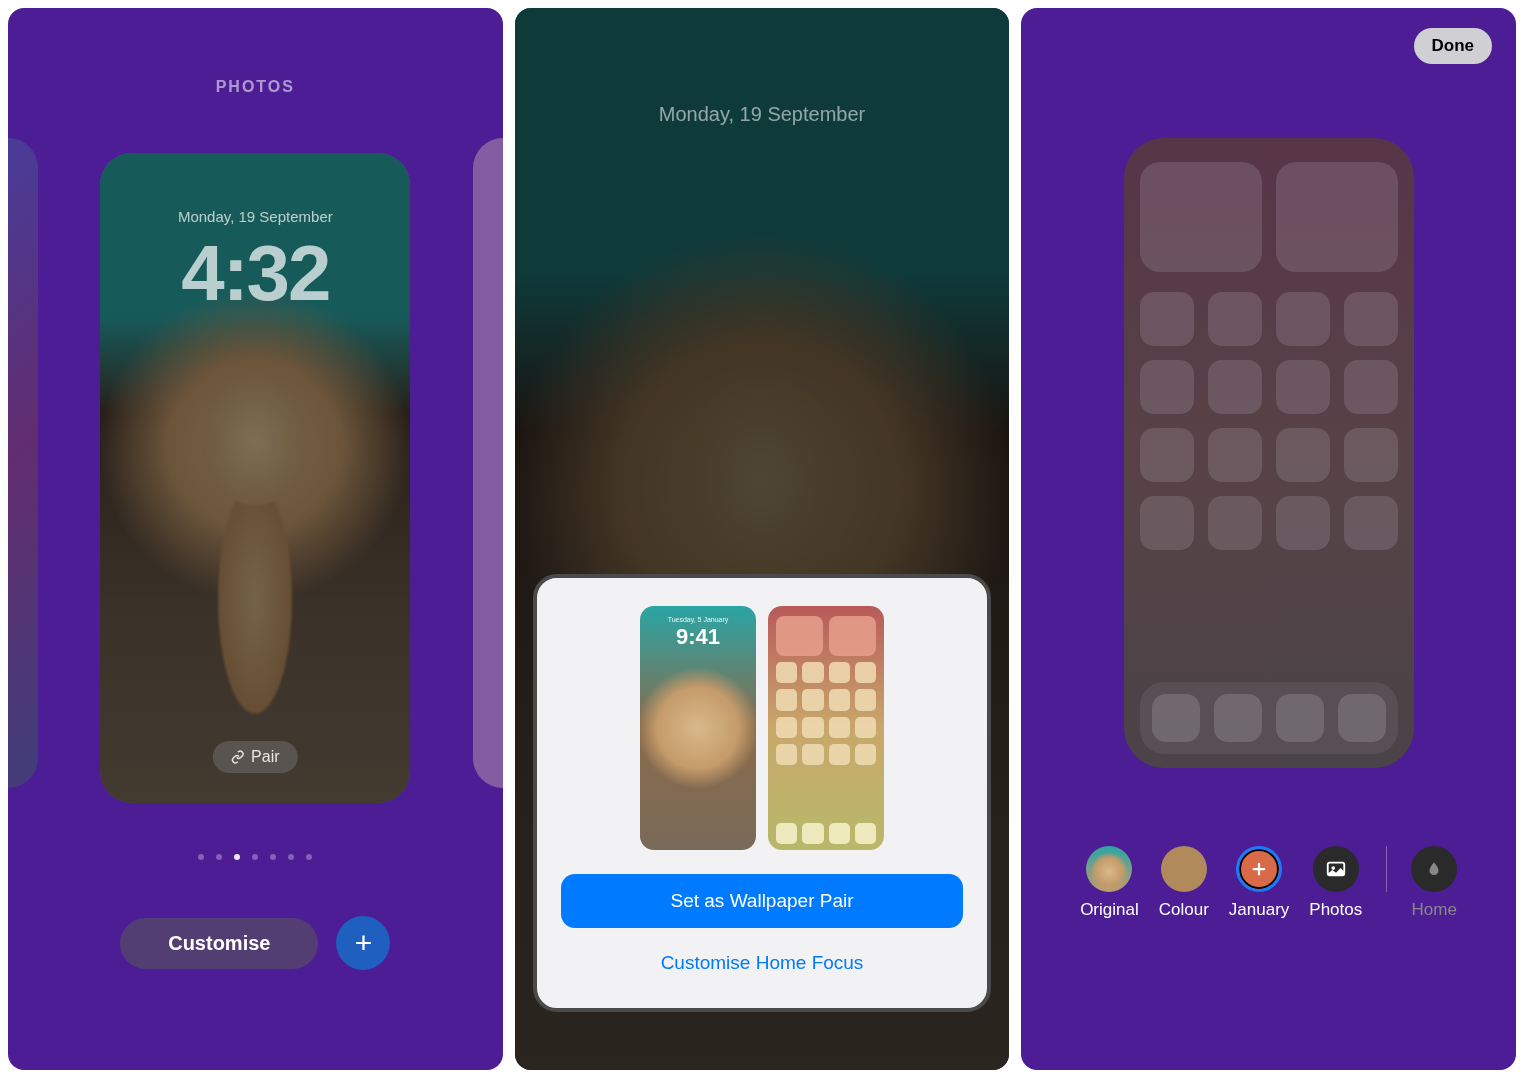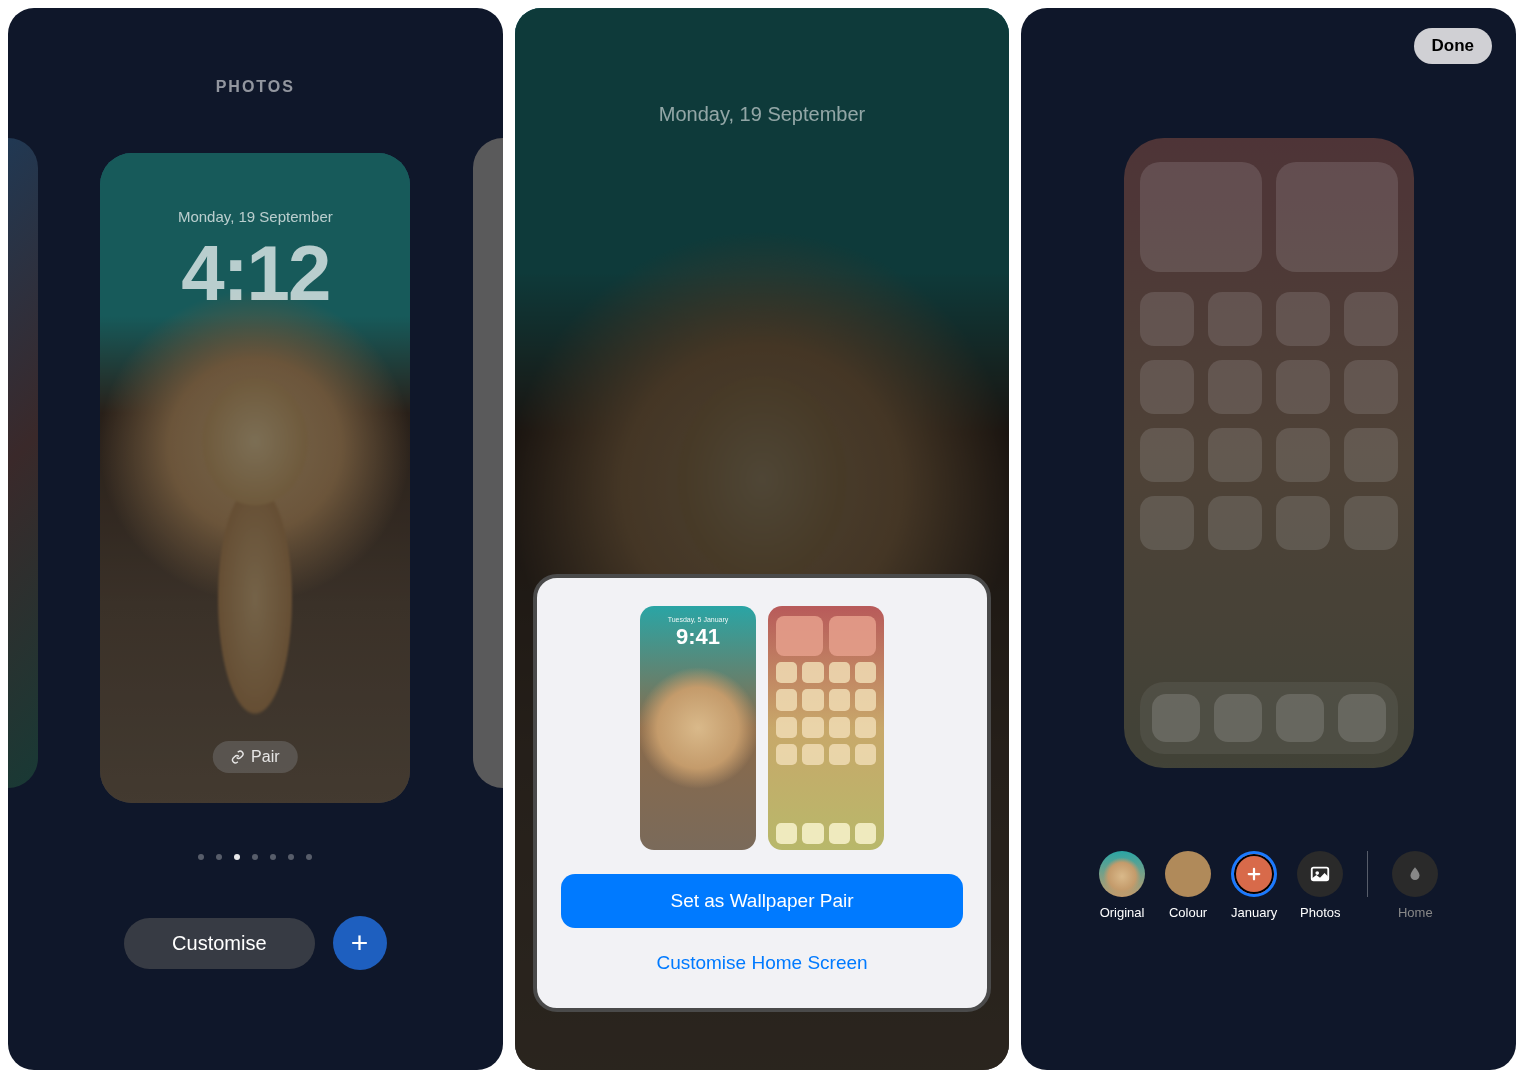--- a/index.html
+++ b/index.html
@@ -8,22 +8,22 @@
     height: 1078px;
     background: #fff;
     font-family: -apple-system, BlinkMacSystemFont, "Segoe UI", Helvetica, Arial, sans-serif;
     display: flex;
     gap: 12px;
     padding: 8px;
     overflow: hidden;
   }
   .phone {
     flex: 1;
-    background: #0f172a;
-    border-radius: 26px;
+    background: #4c1d95;
+    border-radius: 16px;
     position: relative;
     overflow: hidden;
     color: #fff;
   }
 
   
   .dog-photo {
     position: absolute;
     inset: 0;
     background:
@@ -142,21 +142,21 @@
     left: 0; right: 0;
     display: flex;
     justify-content: center;
     align-items: center;
     gap: 18px;
   }
   .s1-customise {
     background: rgba(90,90,90,0.55);
     color: #fff;
     font-size: 20px;
-    font-weight: 400;
+    font-weight: 700;
     padding: 14px 48px;
     border-radius: 30px;
     border: none;
   }
   .s1-add {
     width: 54px; height: 54px;
     border-radius: 50%;
     background: #1e5fbf;
     display: flex;
     align-items: center;
@@ -298,21 +298,21 @@
     gap: 20px;
   }
   .s3-opt{
     display:flex;
     flex-direction:column;
     align-items:center;
     gap:8px;
     background:none;
     border:none;
     color:#fff;
-    font-size:13px;
+    font-size:17px;
     font-weight:500;
   }
   .s3-circle{
     width:46px;height:46px;border-radius:50%;
     display:flex;align-items:center;justify-content:center;
     position:relative;
   }
   .s3-original{ background:linear-gradient(to bottom,#2aa5a5,#c49b6b); overflow:hidden;}
   .s3-original::after{content:"";position:absolute;inset:0;background:radial-gradient(circle at 50% 55%,#d9b98a 0%,#c49b6b 40%,rgba(0,0,0,0) 55%);}
   .s3-colour{ background:#b08a5a;}
@@ -332,21 +332,21 @@
   <div class="s1-side left"></div>
   <div class="s1-side right"></div>
 
   <div class="s1-header">PHOTOS</div>
 
   <div class="s1-stage">
     <div class="s1-card">
       <div class="dog-photo"></div>
       <div class="dim-overlay"></div>
       <div class="s1-date">Monday, 19 September</div>
-      <div class="s1-time">4:12</div>
+      <div class="s1-time">4:32</div>
       <div class="s1-focus">
         <svg width="14" height="14" viewBox="0 0 24 24" fill="none" stroke="rgba(255,255,255,0.85)" stroke-width="2.5">
             <path d="M10 13a5 5 0 0 0 7 0l3-3a5 5 0 0 0-7-7l-1 1"></path>
             <path d="M14 11a5 5 0 0 0-7 0l-3 3a5 5 0 0 0 7 7l1-1"></path>
           </svg>
         <span>Pair</span>
       </div>
     </div>
   </div>
 
@@ -410,21 +410,21 @@
           </div>
         <div class="dock">
             <div class="ic"></div>
             <div class="ic"></div>
             <div class="ic"></div>
             <div class="ic"></div>
           </div>
       </div>
     </div>
     <button class="s2-btn-primary">Set as Wallpaper Pair</button>
-    <button class="s2-btn-secondary">Customise Home Screen</button>
+    <button class="s2-btn-secondary">Customise Home Focus</button>
   </div>
 </div>
 
 <div class="phone">
   <button class="s3-done">Done</button>
 
   <div class="s3-preview">
     <div class="wrow">
         <div class="widget"></div>
         <div class="widget"></div>

